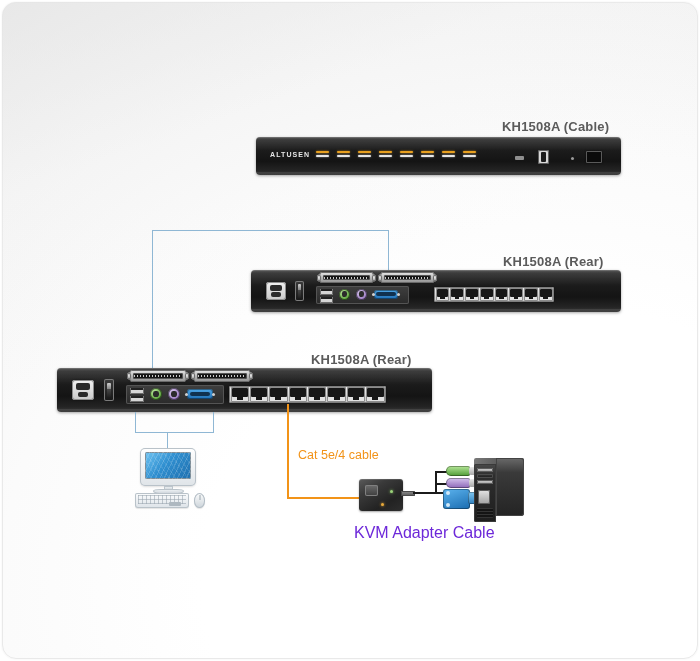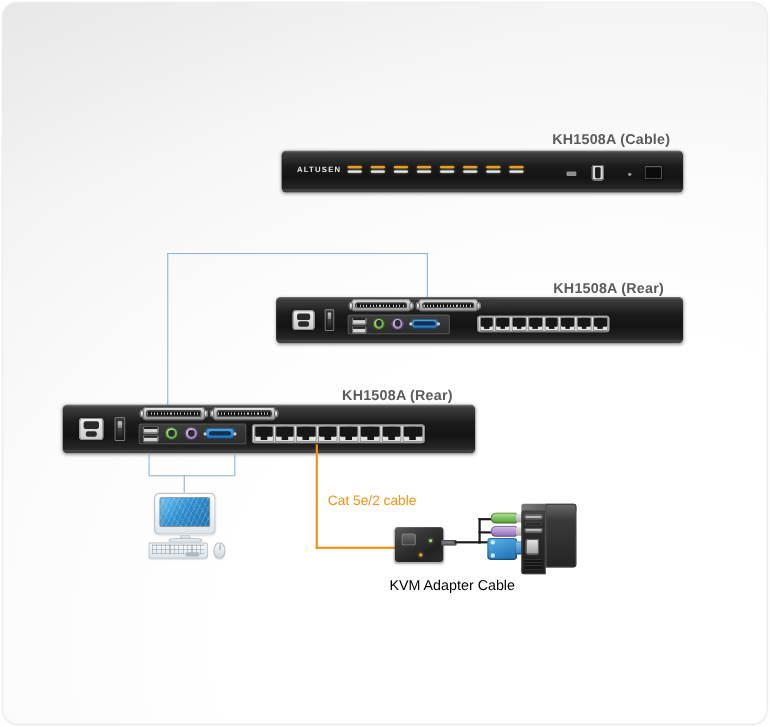--- a/index.html
+++ b/index.html
@@ -45,22 +45,22 @@
     letter-spacing: .2px;
   }
   .cable-label {
     position: absolute;
     color: #f29318;
     font-size: 12.5px;
     white-space: nowrap;
   }
   .dev-label {
     position: absolute;
-    color: #000000;
-    font-size: 13px;
+    color: #6d28d9;
+    font-size: 16px;
     white-space: nowrap;
   }
 
   
   .chassis {
     position: absolute;
     border-radius: 4px;
     background: linear-gradient(180deg,#4a4a4a 0%, #2b2b2b 7%, #1c1c1c 34%, #141414 64%, #242424 88%, #3a3a3a 100%);
     box-shadow: 0 1px 3px rgba(0,0,0,0.35), inset 0 1px 0 rgba(255,255,255,0.13);
     overflow: hidden;
@@ -572,21 +572,21 @@
     <div class="mon-base" style="left:20px; top:41px; width:31px; height:5px;"></div>
     <div class="kbd" style="left:2px; top:45px; width:54px; height:15px;">
       <span class="kbd-pad"></span>
     </div>
     <div class="mouse" style="left:61px; top:45px; width:11px; height:15px;"></div>
   </div>
 
   <div class="oline v" style="left:287px; top:404px; height:95px;"></div>
   <div class="oline h" style="left:287px; top:497px; width:72px;"></div>
 
-  <div class="cable-label" style="left:298px; top:448px;">Cat 5e/2 cable</div>
+  <div class="cable-label" style="left:298px; top:448px;">Cat 5e/4 cable</div>
 
   <div class="dongle" style="left:359px; top:479px; width:44px; height:32px;">
     <span class="win"></span>
     <span class="lamp" style="left:31px; top:11px;"></span>
     <span class="lamp amber" style="left:22px; top:24px;"></span>
   </div>
   <div class="dongle-tail" style="left:401px; top:491px; width:14px;"></div>
 
   <div class="wire h" style="left:413px; top:492px; width:24px;"></div>
   <div class="wire v" style="left:435px; top:471px; height:23px;"></div>

